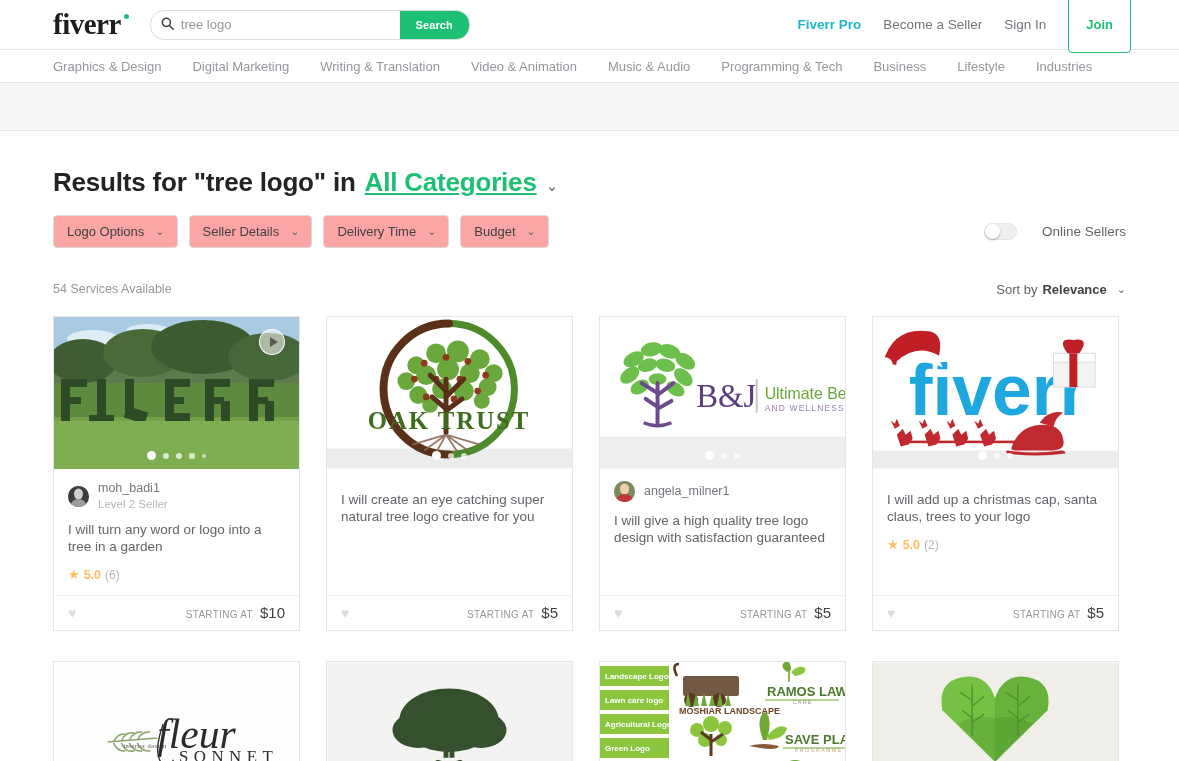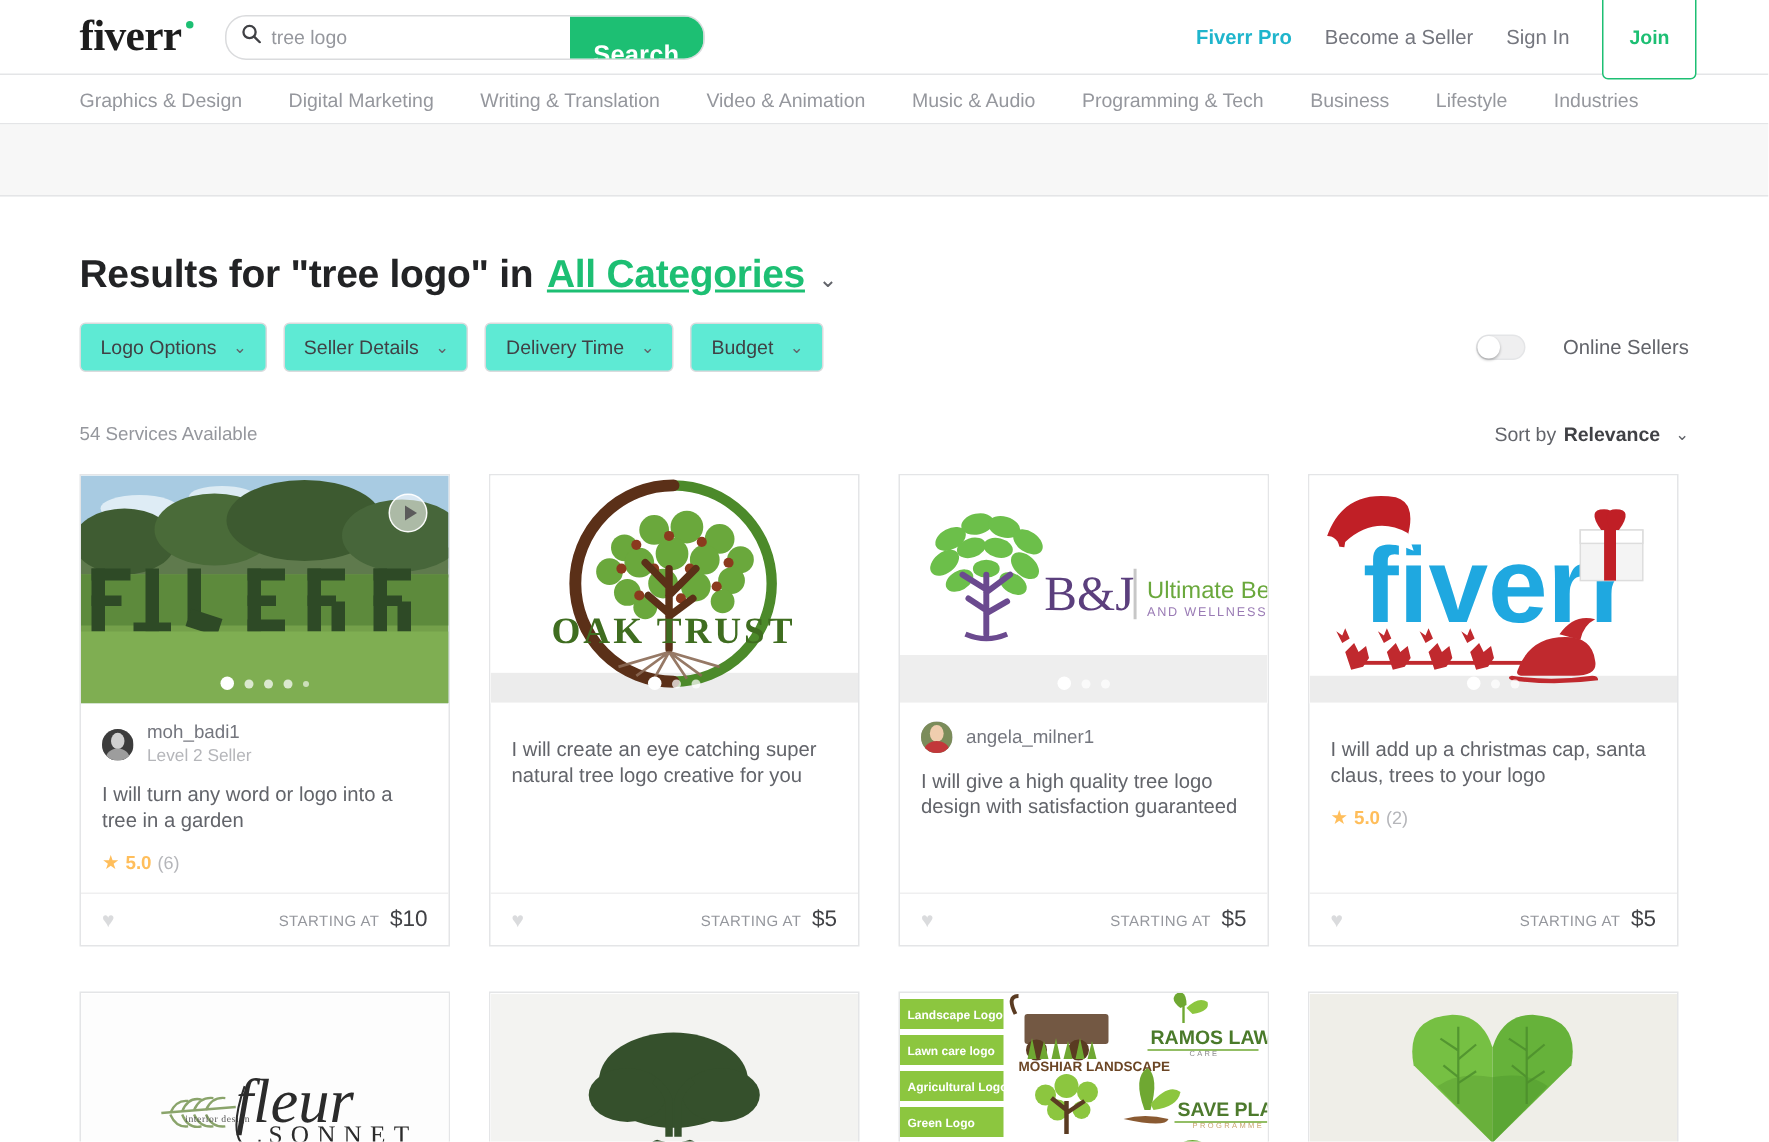--- a/index.html
+++ b/index.html
@@ -65,22 +65,22 @@
     color: #95979d;
     width: 100%;
     background: transparent;
   }
   .searchbtn {
     background: #1dbf73;
     color: #fff;
     border: none;
     font-family: "Liberation Sans", sans-serif;
     font-weight: bold;
-    font-size: 17px;
-    padding: 16px 16px;
+    font-size: 11px;
+    padding: 6px 16px;
     cursor: pointer;
     letter-spacing: 0.1px;
   }
 
   .topright {
     position: absolute;
     right: 48px;
     display: flex;
     align-items: center;
     gap: 22px;
@@ -158,21 +158,21 @@
 
   .filters {
     margin-top: 17px;
     display: flex;
     align-items: center;
     gap: 11px;
     position: relative;
   }
   .filter-btn {
     border: 1px solid #dadbdd;
-    background: #5eead4;
+    background: #fca5a5;
     border-radius: 4px;
     font-size: 13px;
     color: #404145;
     padding: 8px 12px 8px 13px;
     cursor: pointer;
     display: flex;
     align-items: center;
     gap: 11px;
     font-family: "Liberation Sans", sans-serif;
     font-weight: normal;

